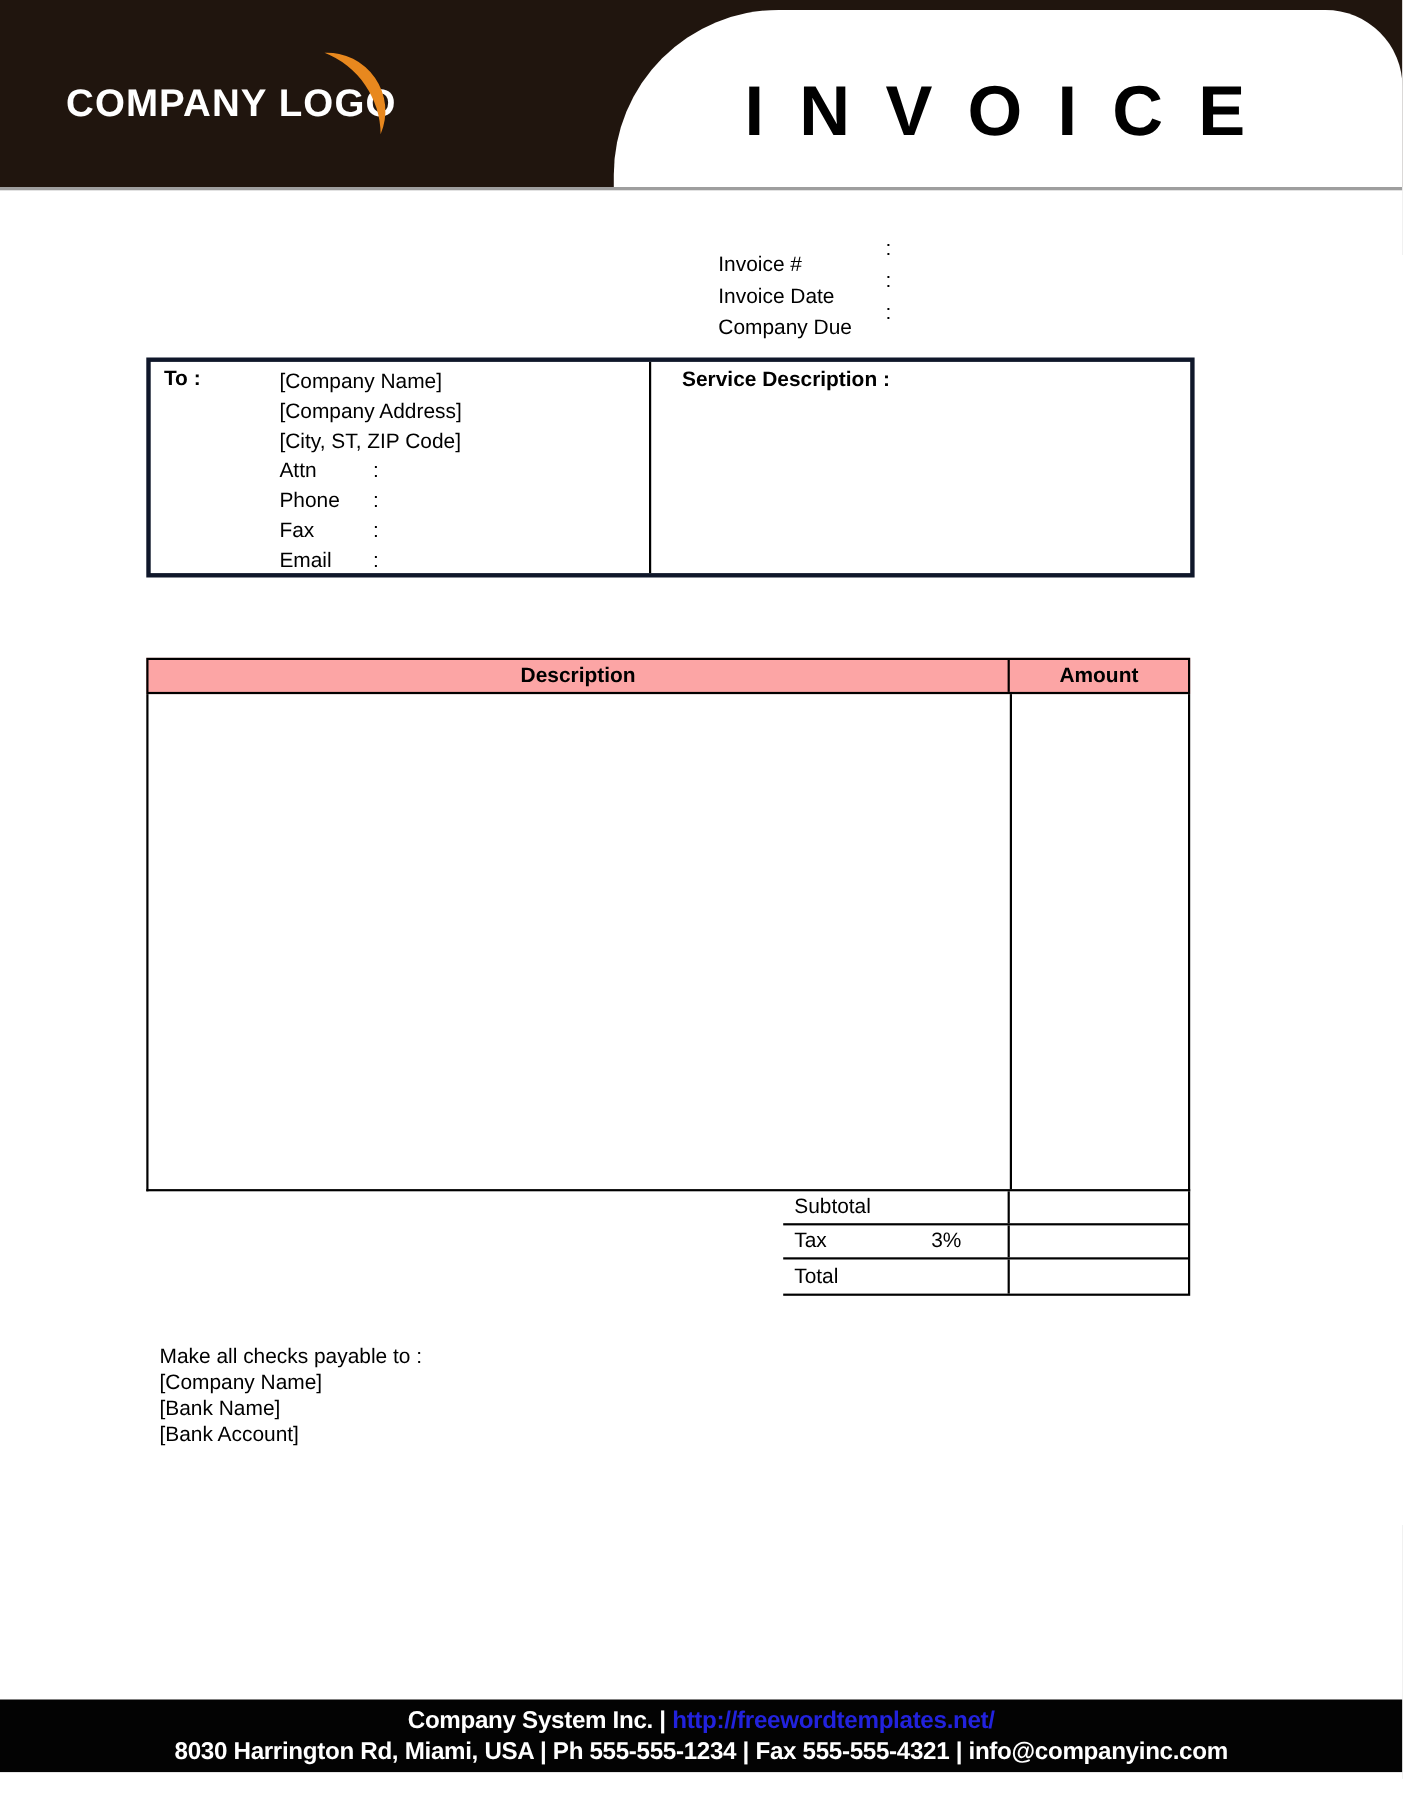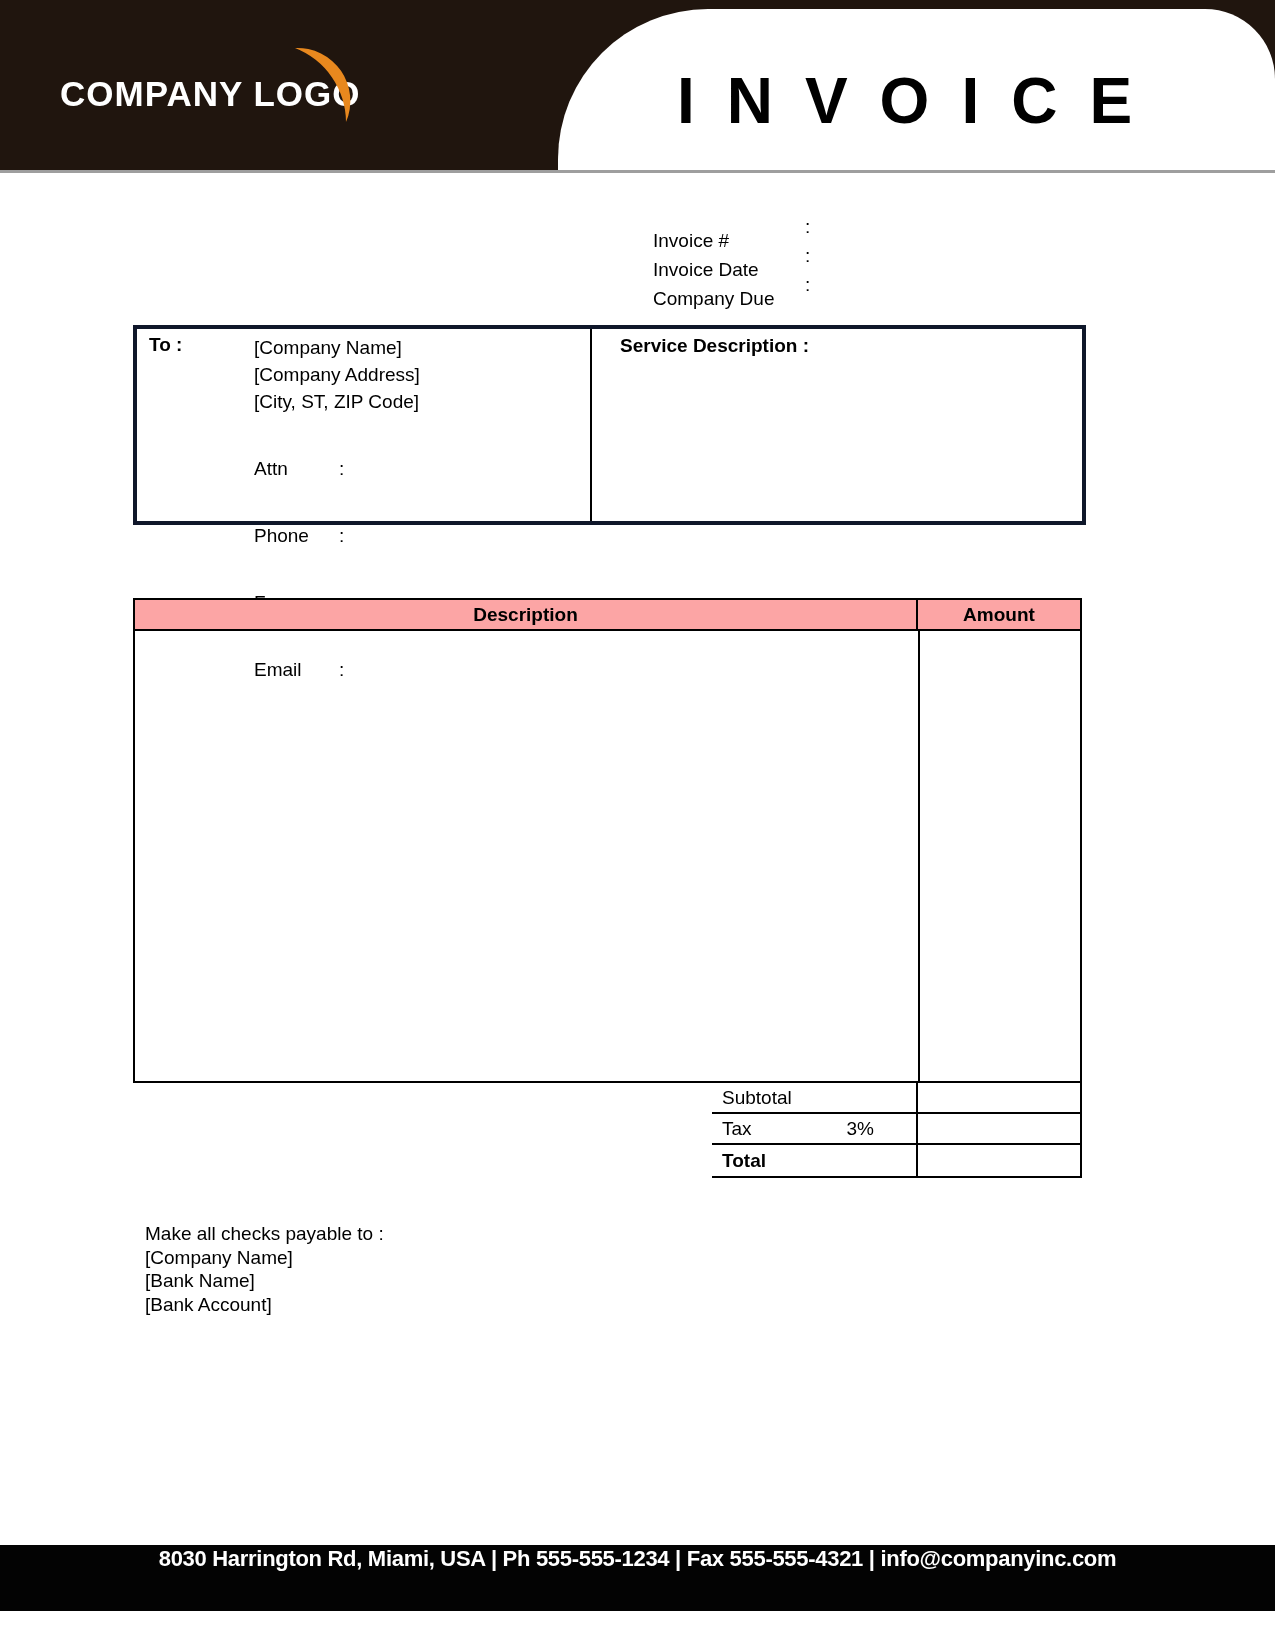--- a/index.html
+++ b/index.html
@@ -43,21 +43,21 @@
   .meta-value { min-width:180px; }
 
   
   .to-box {
     position:absolute; left:133px; top:325px; width:945px; height:192px;
     border:4px solid #0f172a; display:flex; font-size:19px;
   }
   .to-left { width:453px; border-right:2px solid #000; position:relative; }
   .to-label { position:absolute; left:12px; top:5px; font-weight:bold; }
   .to-content { position:absolute; left:117px; top:5px; line-height:27px; }
-  .to-field { display:flex;margin-top:40px; }
+  .to-field { display:flex; }
   .to-field-label { width:85px; }
   .to-field-colon { width:20px; }
   .to-right { flex:1; padding:6px 0 0 28px; font-weight:bold;border-radius:12px; }
 
   
   .items-header {
     position:absolute; left:133px; top:598px; width:945px; height:29px;
     background:#fca5a5; border:2px solid #000; display:flex;
     font-size:19px; font-weight:bold;
   }
@@ -74,21 +74,21 @@
     position:absolute; right:0; top:0; width:160px; height:100%;
     border-left:2px solid #000;
   }
 
   
   .summary {
     position:absolute; left:712px; top:1083px; width:368px;
     border-right:2px solid #000; font-size:19px;
   }
   .sum-row { display:flex; height:29px; border-bottom:2px solid #000; }
-  .sum-row.total { height:31px; font-weight:bold; }
+  .sum-row.total { height:31px; font-weight:normal; }
   .sum-label {
     width:194px; border-right:2px solid #000;
     display:flex; align-items:center; padding-left:10px;
   }
   .sum-rate { margin-left:auto; padding-right:42px; }
   .sum-amt { flex:1; }
 
   
   .payable { position:absolute; left:145px; top:1222px; font-size:19px; line-height:23.5px; }
 
@@ -201,16 +201,19 @@
   </div>
 
   <div class="payable">
     <div>Make all checks payable to :</div>
     <div>[Company Name]</div>
     <div>[Bank Name]</div>
     <div>[Bank Account]</div>
   </div>
 
   <div class="footer">
+    <div class="f-line1">
+      <span>Company System Inc. | </span><a class="f-link" href="#">http://freewordtemplates.net/</a>
+    </div>
     <div class="f-line2">8030 Harrington Rd, Miami, USA | Ph 555-555-1234 | Fax 555-555-4321 | info@companyinc.com</div>
   </div>
 
 </div>
 
 </body></html>

